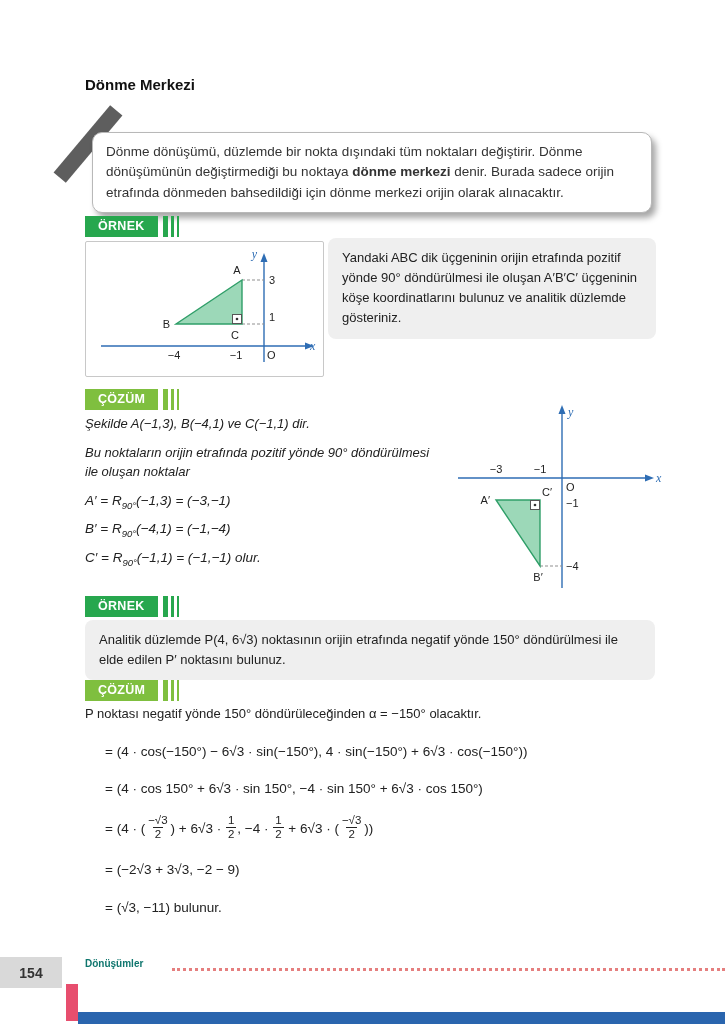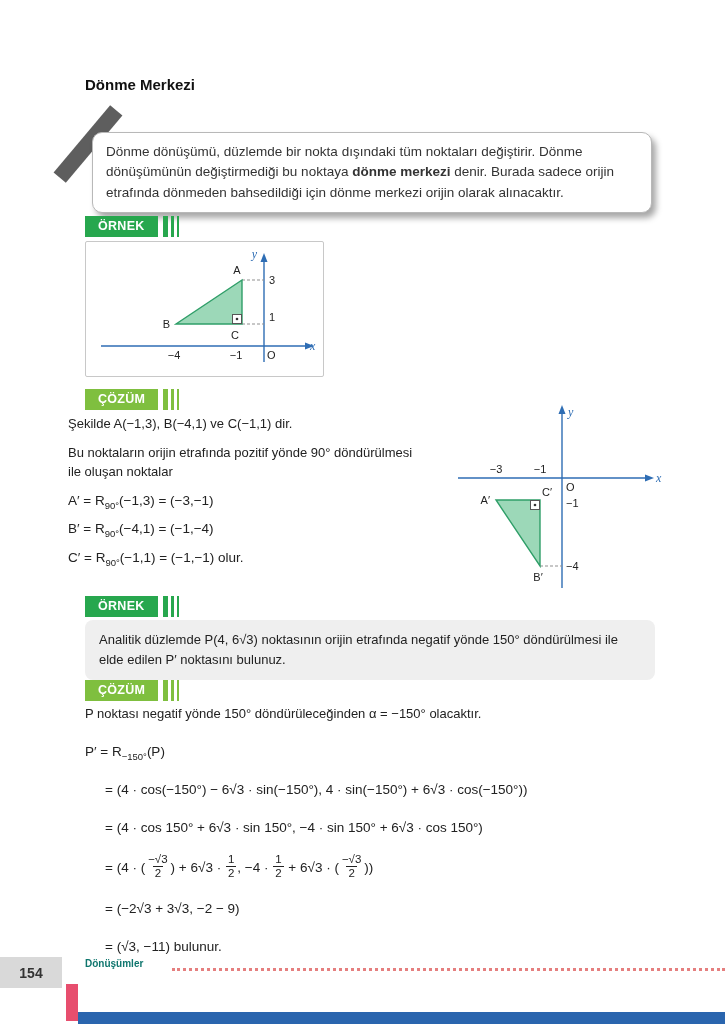--- a/index.html
+++ b/index.html
@@ -32,21 +32,21 @@
   .stripes-cozum span { background:var(--cozum_green); }
 
   .fig1-box { position:absolute; left:85px; top:241px; width:237px; height:134px;
               border:1px solid #c8c8c8; border-radius:2px; background:#fff; }
 
   .ex-panel { position:absolute; background:var(--panel_gray); border-radius:8px;
               font-size:13px; line-height:1.55; color:#222; }
   .ex1-panel { left:328px; top:238px; width:300px; padding:10px 14px; }
   .ex2-panel { left:85px; top:620px; width:542px; padding:10px 14px; }
 
-  .sol1 { position:absolute; left:68px; top:414px; width:358px; font-size:13px; line-height:1.5; }
+  .sol1 { position:absolute; left:85px; top:414px; width:358px; font-size:13px; line-height:1.5;font-style:italic; }
   .sol1 p { margin:0 0 9px; }
   .sol1 .last-line { margin-top:12px; }
   .formula { font-size:13.5px; margin:7px 0; white-space:nowrap; }
   sub { font-size:9.5px; }
 
   .fig2 { position:absolute; left:450px; top:396px; width:215px; height:202px; }
 
   .sol2 { position:absolute; left:85px; top:704px; width:595px; font-size:13px; line-height:1.5; }
   .sol2 .intro { margin:0 0 18px; }
   .sol2 .formula { margin:0 0 17px; }
@@ -122,20 +122,23 @@
       <text class="fig-label" x="84" y="86" text-anchor="end">B</text>
       <text class="fig-label" x="149" y="97" text-anchor="middle">C</text>
       <text class="fig-label" x="183" y="42">3</text>
       <text class="fig-label" x="183" y="79">1</text>
       <text class="fig-label" x="181" y="117">O</text>
       <text class="fig-label" x="88" y="117" text-anchor="middle">−4</text>
       <text class="fig-label" x="150" y="117" text-anchor="middle">−1</text>
     </svg>
   </div>
 
+  <div class="ex-panel ex1-panel">
+    <span>Yandaki ABC dik üçgeninin orijin etrafında pozitif yönde 90° döndürülmesi ile oluşan A′B′C′ üçgeninin köşe koordinatlarını bulunuz ve analitik düzlemde gösteriniz.</span>
+  </div>
 
   <div class="badge-row" style="left:85px; top:389px;">
     <span class="badge badge-cozum">ÇÖZÜM</span>
     <span class="stripes stripes-cozum">
         <span></span>
         <span></span>
         <span></span>
       </span>
   </div>
 
@@ -189,21 +192,20 @@
     <span class="badge badge-cozum">ÇÖZÜM</span>
     <span class="stripes stripes-cozum">
         <span></span>
         <span></span>
         <span></span>
       </span>
   </div>
 
   <div class="sol2">
     <p class="intro">P noktası negatif yönde 150° döndürüleceğinden α = −150° olacaktır.</p>
-    <div class="formula"><span>P′ = R</span><sub>−150°</sub><span>(P)</span></div>
     <div class="formula indent">= (4 · cos(−150°) − 6√3 · sin(−150°), 4 · sin(−150°) + 6√3 · cos(−150°))</div>
     <div class="formula indent">= (4 · cos 150° + 6√3 · sin 150°, −4 · sin 150° + 6√3 · cos 150°)</div>
     <div class="formula indent">
       <span>= (4 · (</span><span class="frac">
           <span class="num">−√3</span>
           <span class="den">2</span>
         </span><span>) + 6√3 · </span><span class="frac">
           <span class="num">1</span>
           <span class="den">2</span>
         </span><span>,  −4 · </span><span class="frac">

